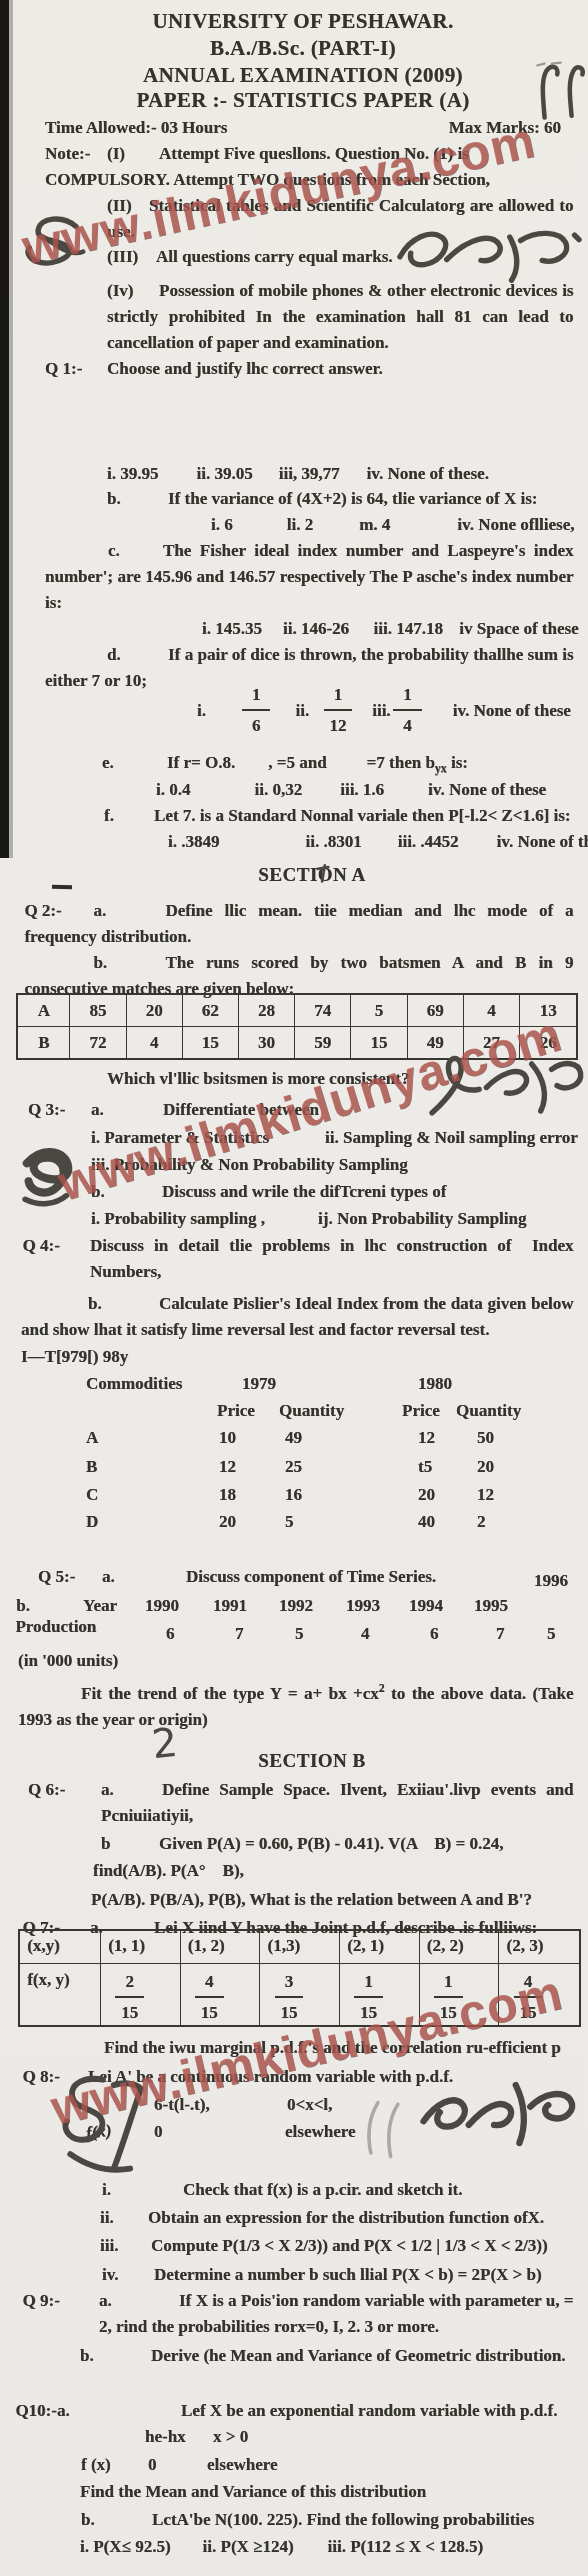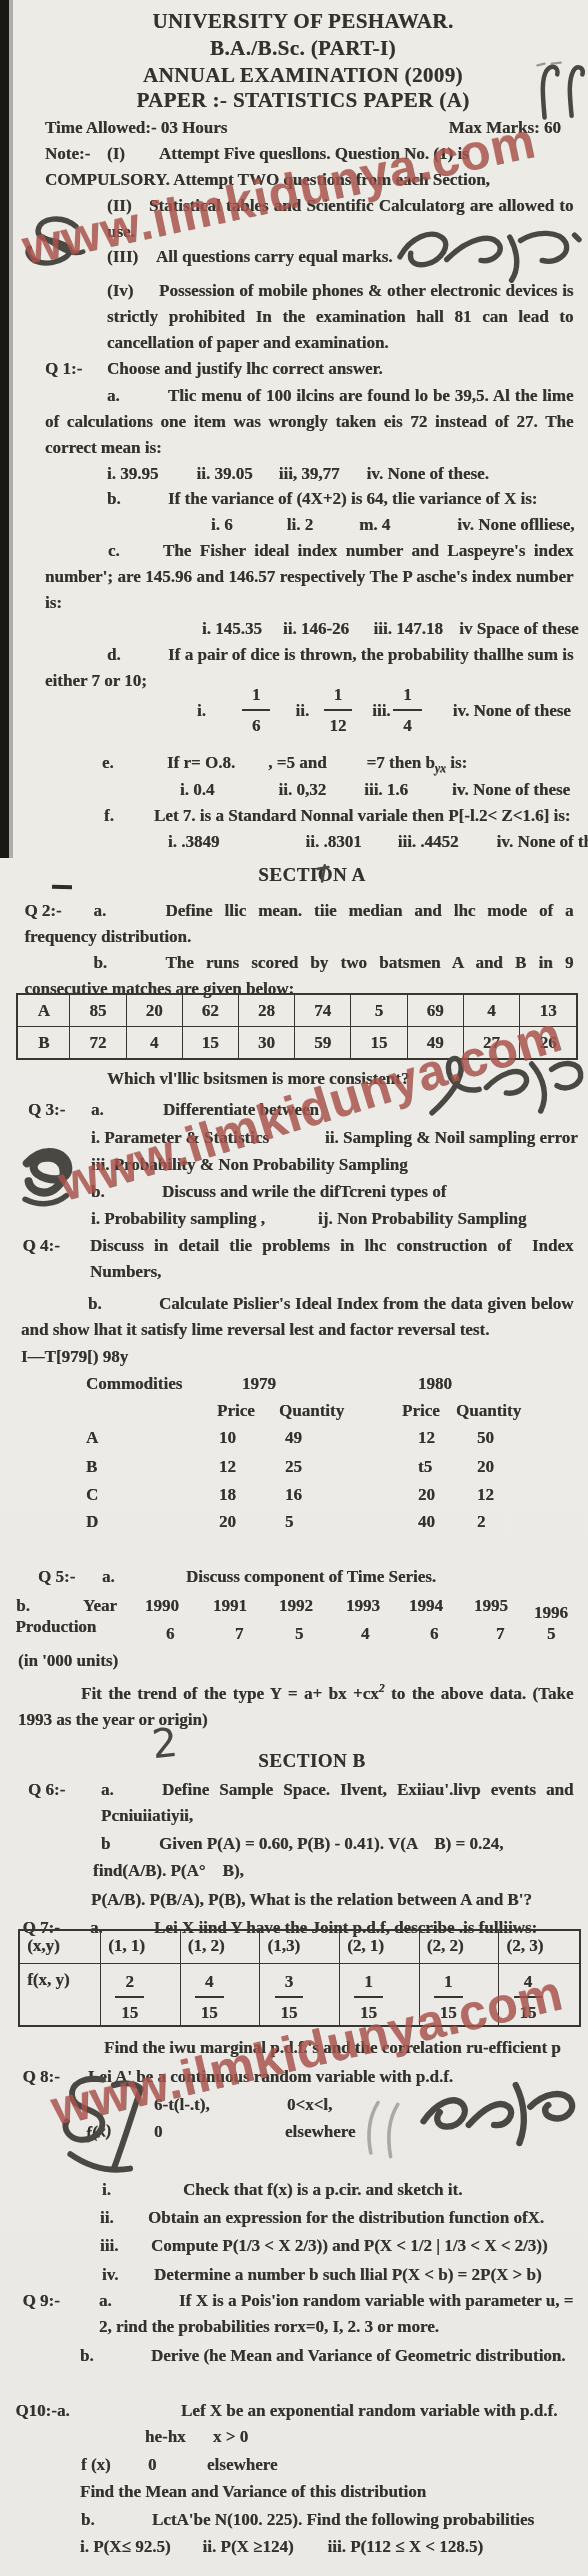--- a/index.html
+++ b/index.html
@@ -35,21 +35,21 @@
   
   .t7{position:absolute;left:18px;top:1929px;width:559px;display:grid;grid-template-columns:81px repeat(6,1fr);border:2.7px solid #38362f;}
   .t7 .hc{border-right:1.8px solid #38362f;border-bottom:1.8px solid #38362f;height:30px;padding:1.8px 0 0 7.2px;}
   .t7 .bc{border-right:1.8px solid #38362f;height:58px;padding:3.6px 0 0 7.2px;}
   .t7 .hc:nth-child(7n), .t7 .bc:nth-last-child(1){border-right:none;}
   .t7 .bc:nth-child(7n){border-right:none;}
   .fr{display:inline-block;text-align:center;vertical-align:middle;}
   .fr .fn{display:block;border-bottom:2.3px solid #38362f;padding:0 10px 0.9px;}
   .fr .fd{display:block;padding-top:1.8px;}
   .dash{position:absolute;background:#2e2d28;}
-  sub,sup{font-size:11.8px;font-style:italic;}
+  sub,sup{font-size:11.8px;}
 </style>
 </head>
 <body>
 
 <div class="page">
 
   <div class="scan-edge"></div>
   <div class="scan-edge2"></div>
 
   <div class="wm" style="left:22.6px;top:223px;transform:rotate(-12deg);">www.ilmkidunya.com</div>
@@ -68,21 +68,20 @@
 
   <div class="p" style="left:107px;top:193px;"><span class="lb" style="width:42px;">(II)</span><span>Statistical tables and Scientific Calculatorg are allowed to use.</span></div>
 
   <div class="p" style="left:107px;top:244px;"><span class="lb" style="width:49px;">(III)</span><span>All questions carry equal marks.</span></div>
 
   <div class="p" style="left:107px;top:278px;"><span class="lb" style="width:52px;">(Iv)</span><span>Possession of mobile phones &amp; other electronic devices is strictly prohibited In the examination hall 81 can lead to cancellation of paper and examination.</span></div>
 
   <div class="t" style="left:45px;top:356px;">Q 1:-</div>
   <div class="t" style="left:107px;top:356px;">Choose and justify lhc correct answer.</div>
 
-  <div class="p" style="left:45px;top:383px;"><span class="lb" style="margin-left:62px;width:61px;">a.</span><span>Tlic menu of 100 ilcins are found lo be 39,5. Al the lime of calculations one item was wrongly taken eis 72 instead of 27. The correct mean is:</span></div>
   <div class="row" style="left:107px;top:461px;">
     <span style="margin-right:38px;">i. 39.95</span>
     <span style="margin-right:26px;">ii. 39.05</span>
     <span style="margin-right:27px;">iii, 39,77</span>
     <span>iv. None of these.</span>
   </div>
 
   <div class="p" style="left:45px;top:486px;"><span class="lb" style="margin-left:62px;width:61px;">b.</span><span>If the variance of (4X+2) is 64, tlie variance of X is:</span></div>
   <div class="row" style="left:211px;top:512px;text-align:right;">
     <span style="margin-right:54px;">i. 6</span>
@@ -113,21 +112,21 @@
       </span>
     <span style="margin-right:2.7px;">iii.</span>
     <span class="fr" style="margin-right:31px;">
         <span class="fn">1</span>
         <span class="fd">4</span>
       </span>
     <span>iv.  None of these</span>
   </div>
 
   <div class="p" style="left:45px;top:750px;"><span class="lb" style="margin-left:57px;width:65px;">e.</span><span>If r= O.8.</span><span class="lb" style="margin-left:33px;">, =5 and</span><span class="lb" style="margin-left:40px;">=7 then b</span><sub>yx</sub><span> is:</span></div>
-  <div class="row" style="left:180px;top:777px;">
+  <div class="row" style="left:156px;top:777px;">
     <span style="margin-right:64px;">i. 0.4</span>
     <span style="margin-right:38px;">ii. 0,32</span>
     <span style="margin-right:44px;">iii. 1.6</span>
     <span>iv. None of these</span>
   </div>
 
   <div class="p" style="left:45px;top:803px;"><span class="lb" style="margin-left:59px;width:50px;">f.</span><span>Let 7. is a Standard Nonnal variale then P[-l.2&lt; Z&lt;1.6] is:</span></div>
   <div class="row" style="left:168px;top:829px;">
     <span style="margin-right:38px;">i. .3849</span>
     <span style="margin-right:36px;margin-left:48px;">ii. .8301</span>
@@ -226,21 +225,21 @@
 
   <div>
     <span class="t" style="left:16.3px;top:1593px;">b.</span>
     <span class="t" style="left:83px;top:1593px;">Year</span>
     <span class="t" style="left:145px;top:1593px;">1990</span>
     <span class="t" style="left:213px;top:1593px;">1991</span>
     <span class="t" style="left:279px;top:1593px;">1992</span>
     <span class="t" style="left:346px;top:1593px;">1993</span>
     <span class="t" style="left:409px;top:1593px;">1994</span>
     <span class="t" style="left:474px;top:1593px;">1995</span>
-    <span class="t" style="left:534px;top:1600px;">1996</span>
+    <span class="t" style="left:534px;top:1568px;">1996</span>
   </div>
   <div>
     <span class="t" style="left:15.4px;top:1614px;">Production</span>
     <span class="t" style="left:166px;top:1621px;">6</span>
     <span class="t" style="left:235px;top:1621px;">7</span>
     <span class="t" style="left:295px;top:1621px;">5</span>
     <span class="t" style="left:361px;top:1621px;">4</span>
     <span class="t" style="left:430px;top:1621px;">6</span>
     <span class="t" style="left:496px;top:1621px;">7</span>
     <span class="t" style="left:547px;top:1621px;">5</span>

